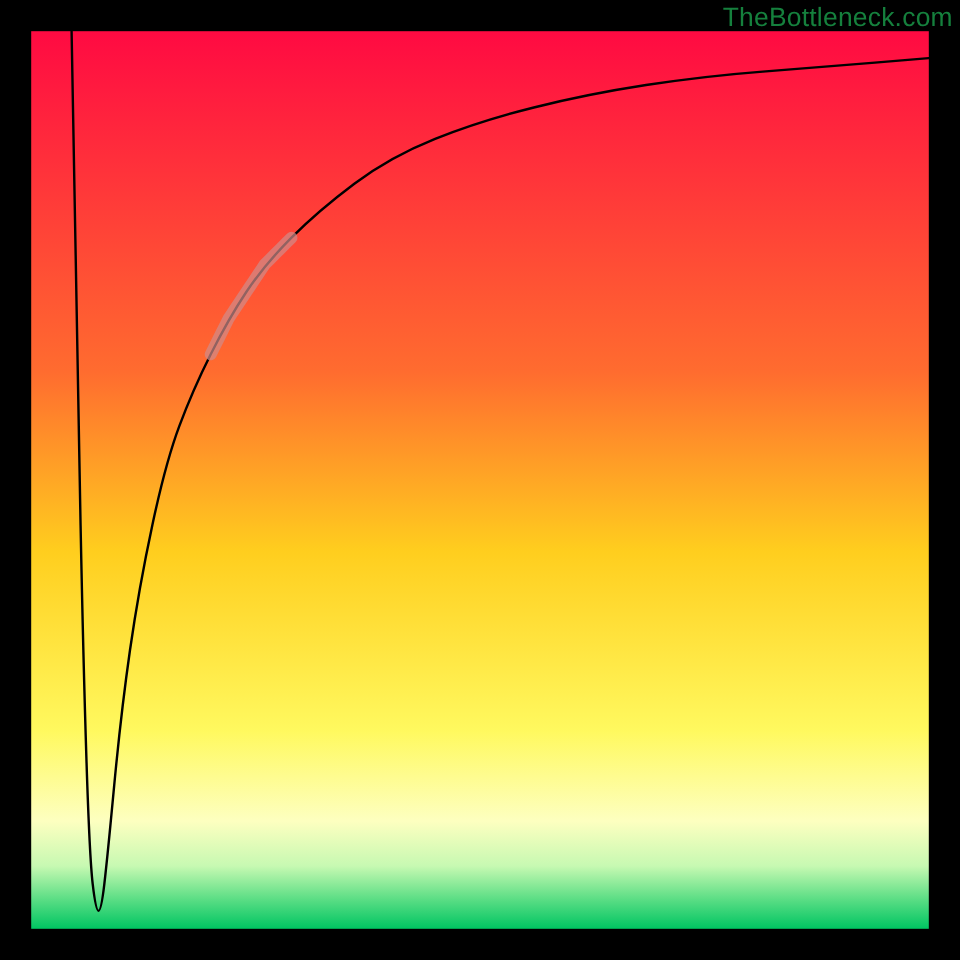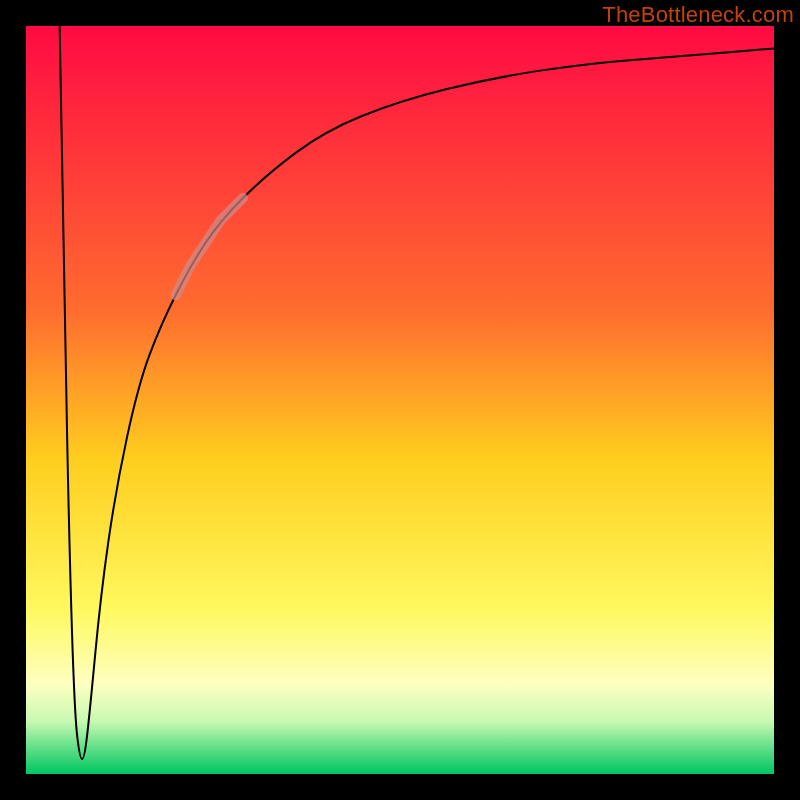--- a/index.html
+++ b/index.html
@@ -23,21 +23,21 @@
     width: 800px;
     height: 800px;
     display: block;
   }
   .watermark {
     position: absolute;
     right: 6px;
     top: 2px;
     font-size: 22px;
     font-weight: 400;
-    color: #c2410c;
+    color: #15803d;
     letter-spacing: 0.2px;
     user-select: none;
   }
 </style>
 </head>
 <body>
 
 <div class="stage">
 
   <svg class="chart" viewBox="0 0 800 800">

